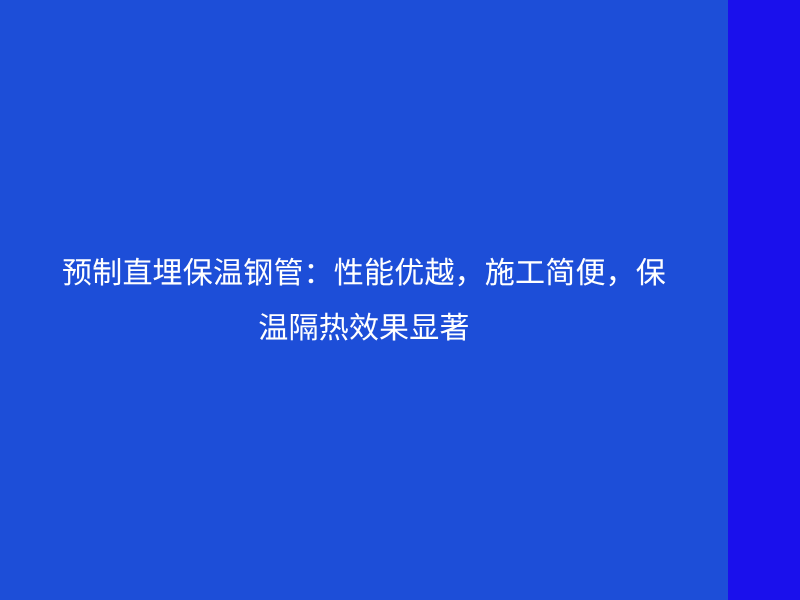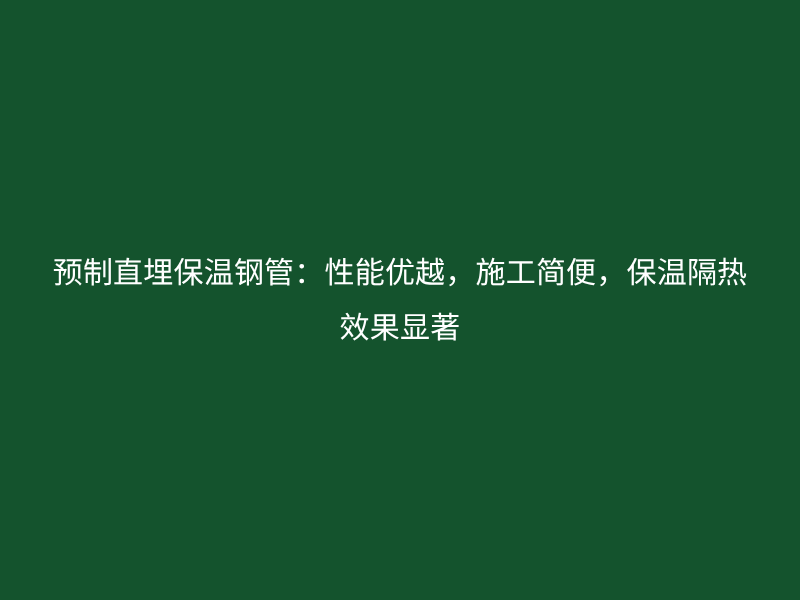--- a/index.html
+++ b/index.html
@@ -12,23 +12,23 @@
     width: 800px;
     height: 600px;
     overflow: hidden;
     font-family: "DejaVu Sans", "Liberation Sans", sans-serif;
     background: #1a10ec;
   }
 
   .page {
     position: relative;
     box-sizing: border-box;
-    width: 800px;
+    width: 728px;
     height: 600px;
-    background-color: #14532d;
+    background-color: #1d4ed8;
     display: flex;
     align-items: center;
     justify-content: flex-end;
   }
 
   .title-block {
     box-sizing: border-box;
     width: 800px;
     padding: 0 52px;
     text-align: center;

